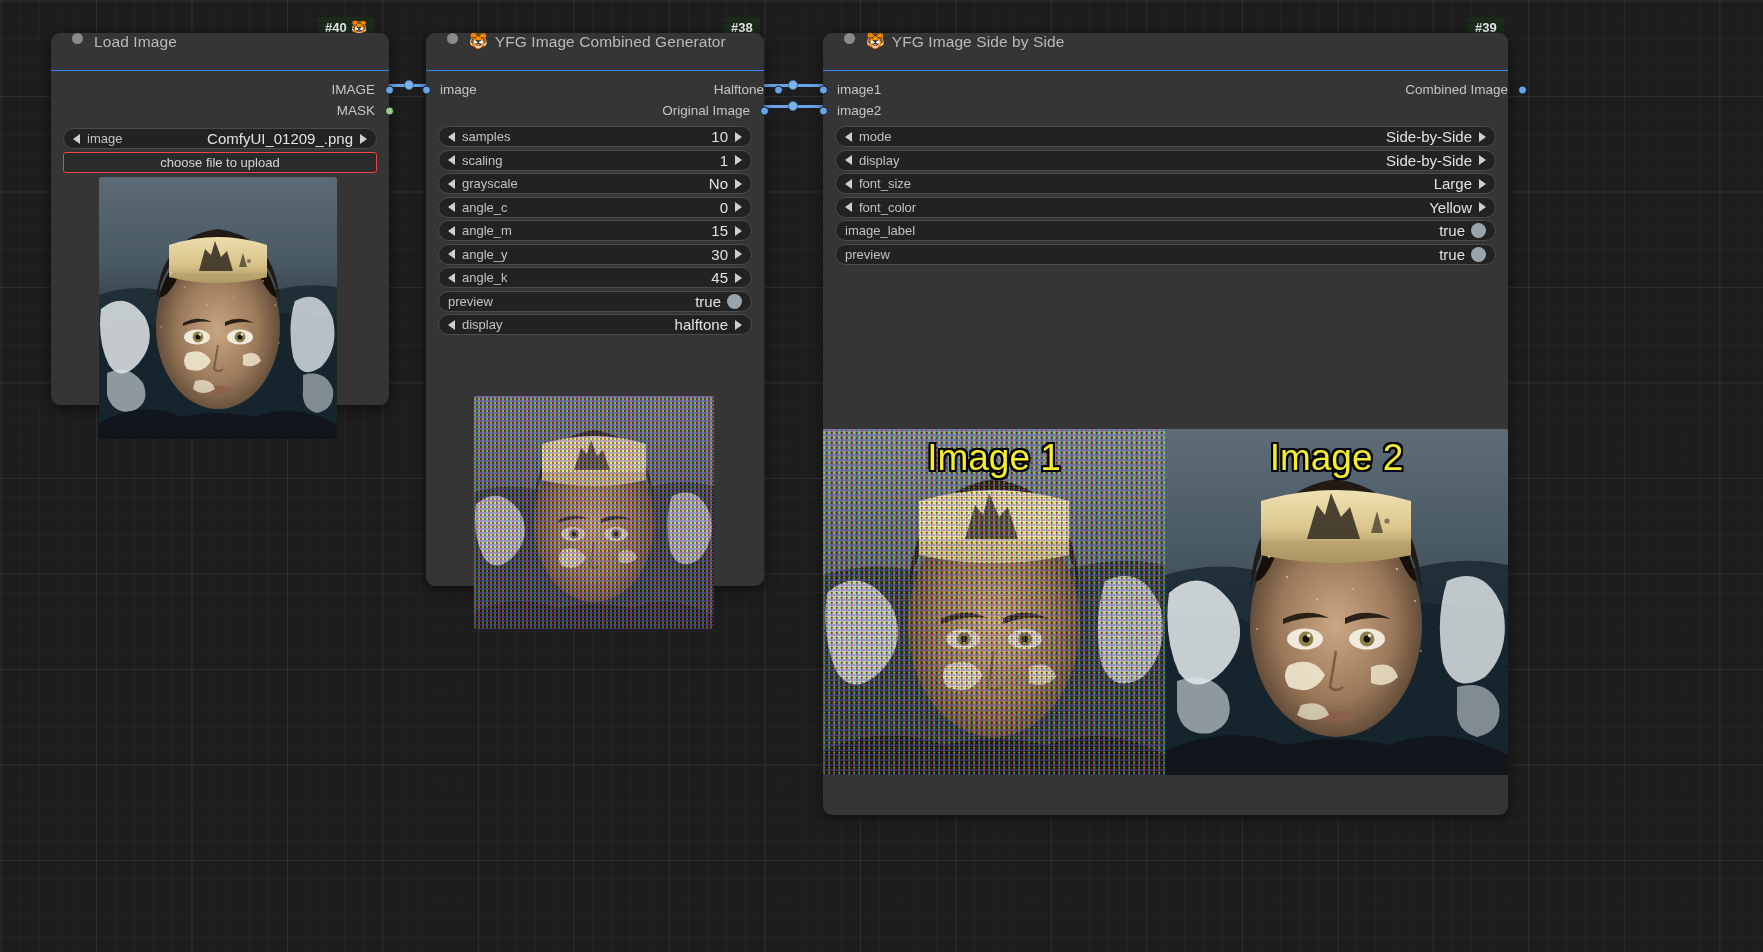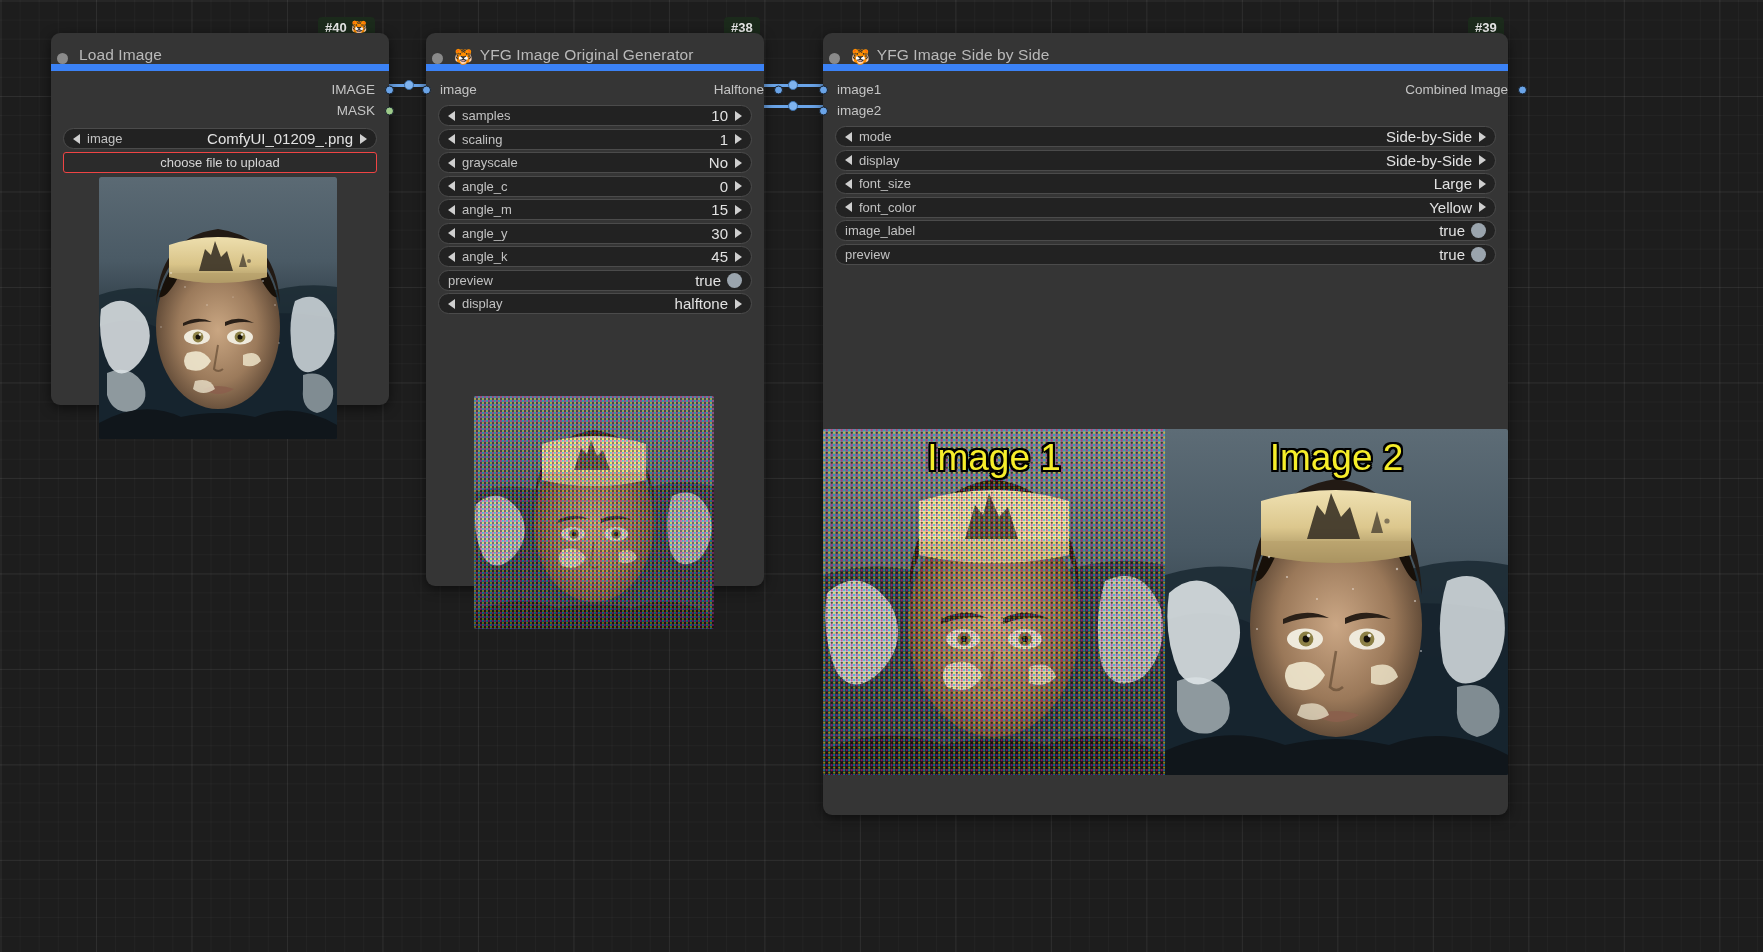--- a/index.html
+++ b/index.html
@@ -24,23 +24,23 @@
 
   
   .node {
     position:absolute;
     background:#353535;
     border-radius:9px;
     box-shadow:0 3px 12px rgba(0,0,0,0.55);
   }
   .node-title {
     height:38px;
-    display:flex; align-items:flex-end;
-    padding:0 6px;
-    border-bottom:7px solid #3b82f6;
+    display:flex; align-items:flex-start;
+    padding:0 21px;
+    border-bottom:1px solid #3b82f6;
     border-radius:9px 9px 0 0;
   }
   .collapse-dot {
     width:11px; height:11px; border-radius:50%;
     background:#8a8a8a; margin-right:11px; flex:0 0 auto;
   }
   .title-emoji { font-size:15px; margin-right:7px; line-height:1; }
   .title-text {
     font-size:15.5px; color:#b9b9b9; white-space:nowrap;
     letter-spacing:0.1px;
@@ -295,31 +295,35 @@
   </div>
 
   <div class="badge" style="left:724px; top:17px;">
     <span>#38</span>
   </div>
 
   <div class="node" style="left:426px; top:33px; width:338px; height:553px;">
     <div class="node-title">
       <span class="collapse-dot"></span>
       <span class="title-emoji">🐯</span>
-      <span class="title-text">YFG Image Original Generator</span>
+      <span class="title-text">YFG Image Combined Generator</span>
     </div>
     <div class="node-body">
 
       <div class="slot-row" style="padding-left:14px; margin-top:8px;">
         <span class="slot-dot slot-in dot-image" style="left:-4.5px;"></span>
         <span class="slot-label">image</span>
         <span class="slot-label" style="margin-left:auto;">Halftone</span>
         <span class="slot-dot slot-out dot-image" style="right:-18.5px;"></span>
       </div>
 
+      <div class="slot-row" style="justify-content:flex-end; padding-right:14px;">
+        <span class="slot-label">Original Image</span>
+        <span class="slot-dot slot-out dot-image" style="right:-4.5px;"></span>
+      </div>
 
       <div style="margin-top:5px;">
         <div class="widget">
           <span class="arrow-l"></span>
           <span class="w-name">samples</span>
           <span class="w-val">10</span>
           <span class="arrow-r"></span>
         </div>
         <div class="widget">
           <span class="arrow-l"></span>

